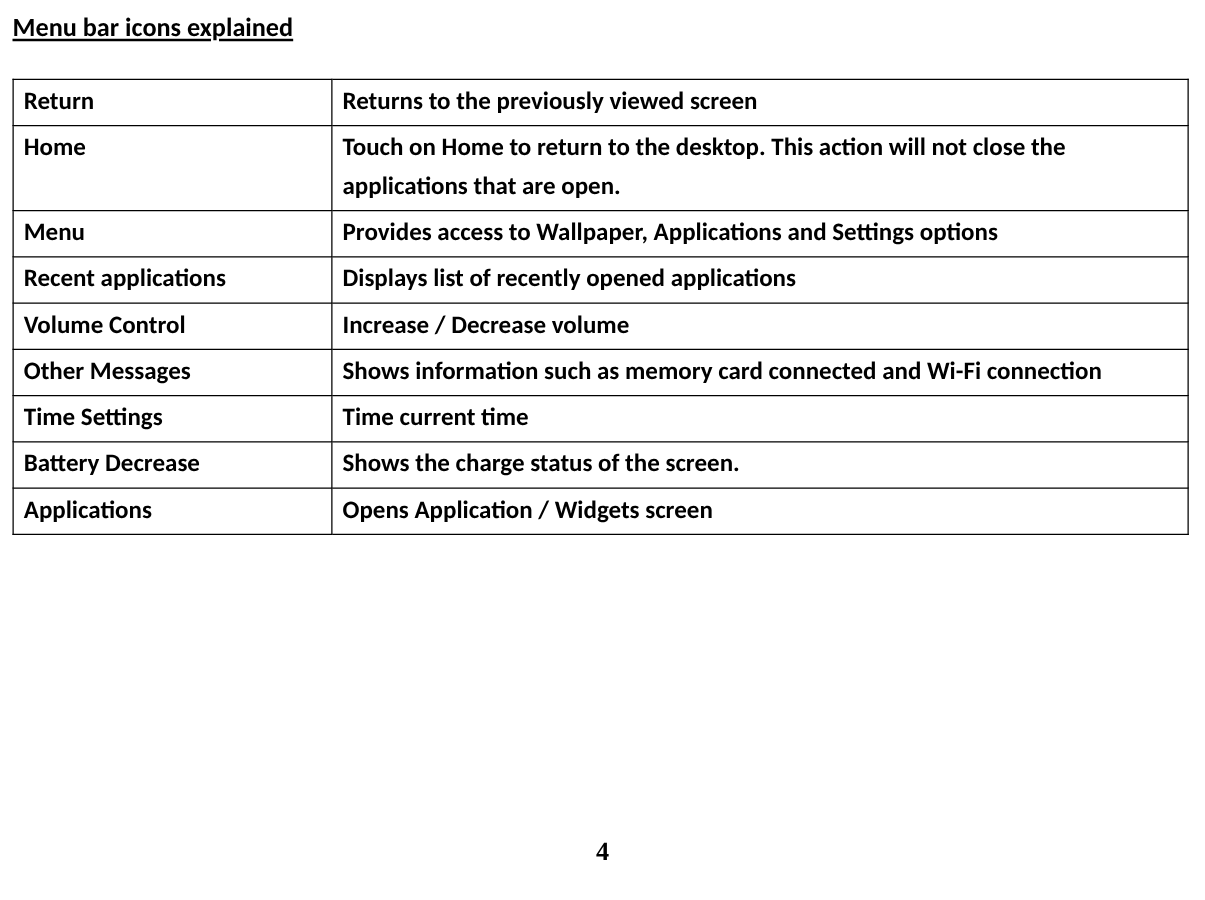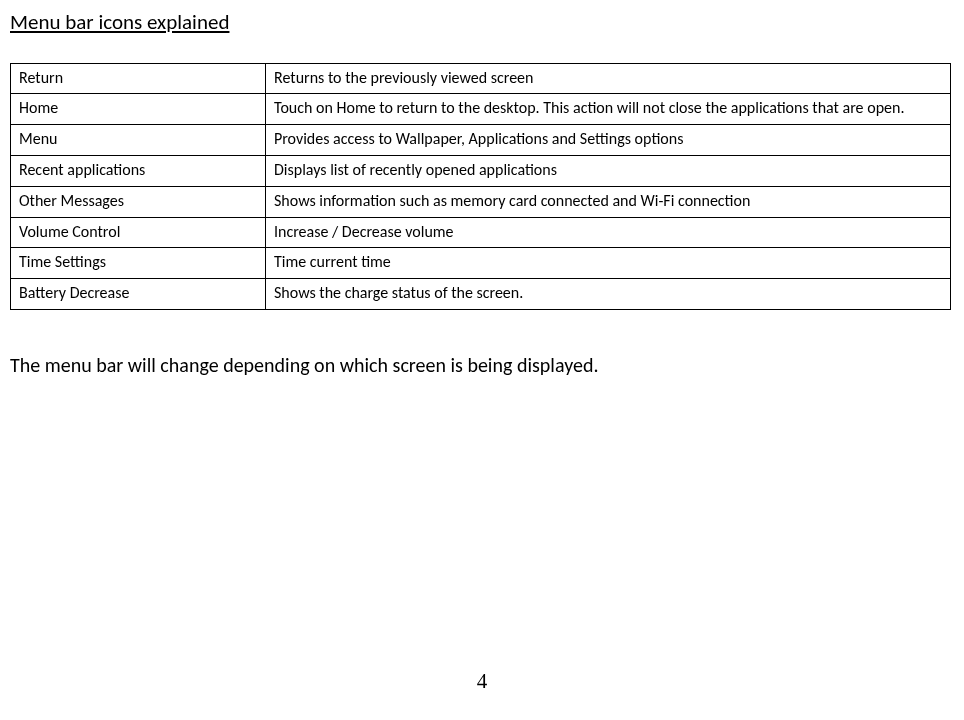--- a/index.html
+++ b/index.html
@@ -13,40 +13,41 @@
       font-size: 20px;
       font-stretch: 90%;
       line-height: 1.55;
     }
     .page {
       box-sizing: border-box;
       padding: 6px 10px 0 10px;
       width: 100%;
       height: 100%;
       position: relative;
+      font-weight: bold;
     }
     .heading {
       font-size: 21px;
       text-decoration: underline;
     }
     .table-wrap {
       margin-top: 24px;
     }
     table {
       border-collapse: collapse;
       width: 940px;
       table-layout: fixed;
     }
     col.col-a { width: 255px; }
     col.col-b { width: 685px; }
     td {
       border: 1px solid #000000;
       padding: 2px 8px 3px 8px;
       vertical-align: top;
-      font-size: 16px;
+      font-size: 20px;
       line-height: 1.55;
     }
     .para {
       margin-top: 40px;
       font-size: 20px;
     }
     .page-number {
       position: absolute;
       bottom: 22px;
       left: 0;
@@ -80,36 +81,39 @@
         </tr>
         <tr>
           <td>Menu</td>
           <td>Provides access to Wallpaper, Applications and Settings options</td>
         </tr>
         <tr>
           <td>Recent applications</td>
           <td>Displays list of recently opened applications</td>
         </tr>
         <tr>
+          <td>Volume Control</td>
+          <td>Increase / Decrease volume</td>
+        </tr>
+        <tr>
           <td>Other Messages</td>
           <td>Shows information such as memory card connected and Wi-Fi connection</td>
-        </tr>
-        <tr>
-          <td>Volume Control</td>
-          <td>Increase / Decrease volume</td>
         </tr>
         <tr>
           <td>Time Settings</td>
           <td>Time current time</td>
         </tr>
         <tr>
           <td>Battery Decrease</td>
           <td>Shows the charge status of the screen.</td>
         </tr>
+        <tr>
+          <td>Applications</td>
+          <td>Opens Application / Widgets screen</td>
+        </tr>
       </tbody>
     </table>
   </div>
 
-  <div class="para">The menu bar will change depending on which screen is being displayed.</div>
 
   <div class="page-number">4</div>
 
 </div>
 
 </body></html>

